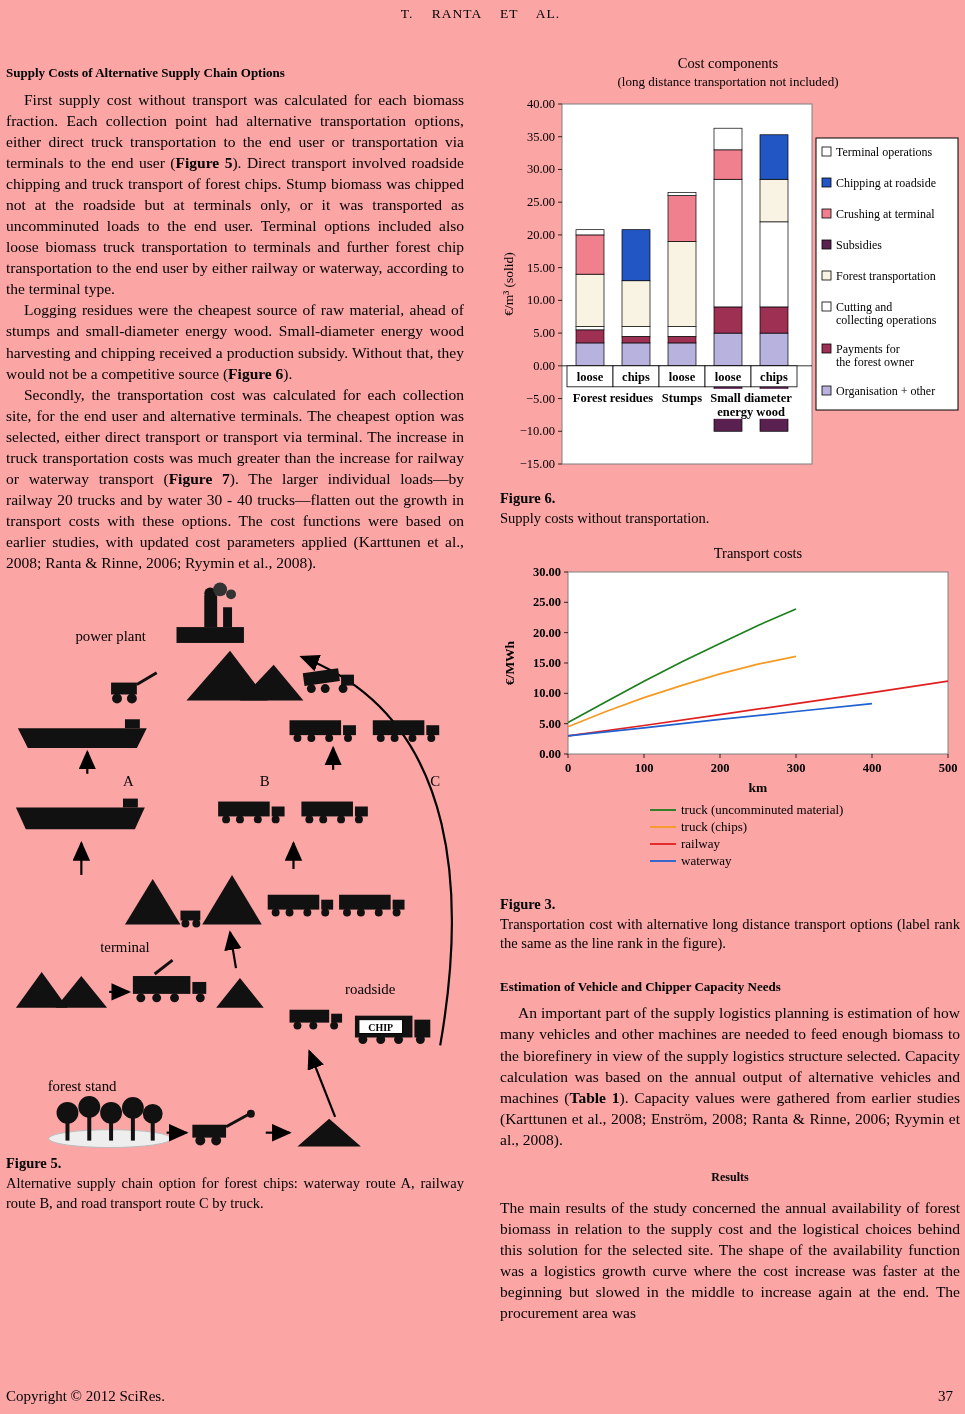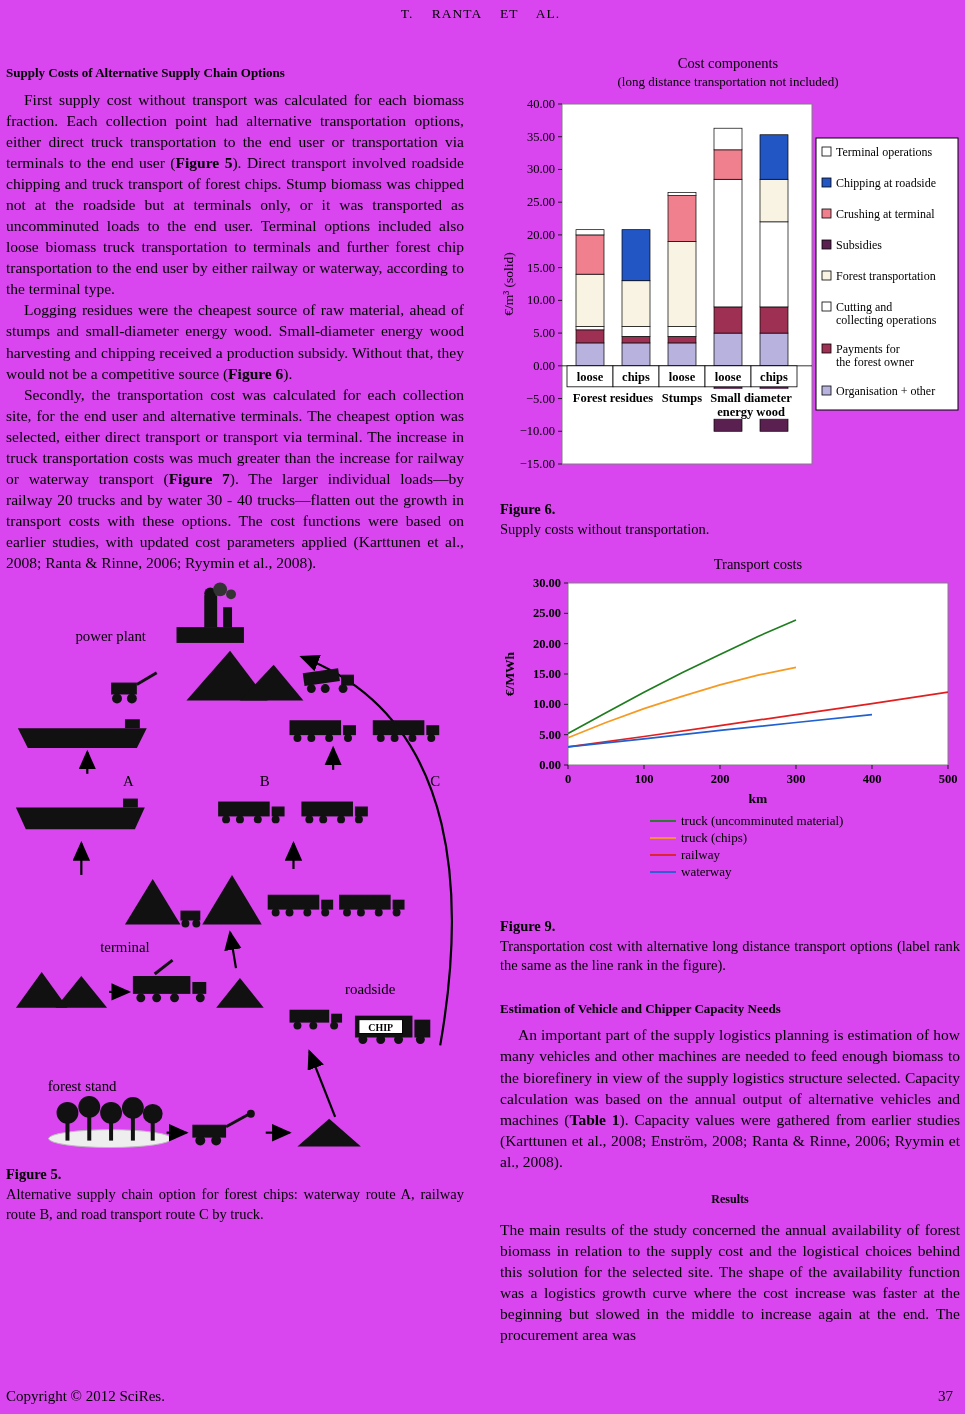--- a/index.html
+++ b/index.html
@@ -5,21 +5,21 @@
   * { box-sizing: border-box; }
   body { margin: 0; background: #ffffff; }
   .page {
     position: relative;
     width: 965px; height: 1414px;
     margin: 0 auto;
     font-family: "Liberation Serif", serif;
     color: #000;
     padding: 6px 10px 0 6px;
     overflow: hidden;
-    background: #d946ef;
+    background: #fca5a5;
   }
   .running-head {
     text-align: center;
     font-size: 13.5px;
     word-spacing: 14px;
     letter-spacing: 1px;
     margin-bottom: 30px;
   }
   .columns { display: flex; gap: 36px; }
   .col { width: 462px; }
@@ -27,21 +27,21 @@
   p.indent { text-indent: 18px; }
   h2.section {
     font-size: 13px; font-weight: bold;
     margin: 13px 0 8px 0; line-height: 1.2;
   }
   h2.results {
     text-align: center; font-size: 12px; font-weight: bold;
     margin: 20px 0 12px 0;
   }
   figure { margin: 8px 0 0 0; }
-  .caption { font-size: 14.5px; line-height: 1.35; text-align: justify; margin-top: 16px; }
+  .caption { font-size: 14.5px; line-height: 1.35; text-align: justify; margin-top: 5px; }
   .caption .figlabel { display: block; font-weight: bold; }
   .footer {
     position: absolute; bottom: 9px; left: 6px; right: 12px;
     display: flex; justify-content: space-between;
     font-size: 15px;
   }
   svg { display: block; }
   svg text { font-family: "Liberation Serif", serif; fill: #000; }
   .ctxt { font-family: "Liberation Serif", serif; }
   #fig5 .blk { fill: #111; }
@@ -396,21 +396,21 @@
             <line x1="150" y1="268" x2="176" y2="268" stroke="#1e7d1e" stroke-width="1.8"></line>
             <text x="181" y="272" font-size="13" class="ctxt">truck (uncomminuted material)</text>
             <line x1="150" y1="285" x2="176" y2="285" stroke="#f59a23" stroke-width="1.8"></line>
             <text x="181" y="289" font-size="13" class="ctxt">truck (chips)</text>
             <line x1="150" y1="302" x2="176" y2="302" stroke="#e02020" stroke-width="1.8"></line>
             <text x="181" y="306" font-size="13" class="ctxt">railway</text>
             <line x1="150" y1="319" x2="176" y2="319" stroke="#2060d0" stroke-width="1.8"></line>
             <text x="181" y="323" font-size="13" class="ctxt">waterway</text>
           </svg>
         <figcaption class="caption">
-          <span class="figlabel">Figure 9.</span>
+          <span class="figlabel">Figure 3.</span>
           <span>Transportation cost with alternative long distance transport options (label rank the same as the line rank in the figure).</span>
         </figcaption>
       </figure>
 
       <h2 class="section" style="margin-top:25px">Estimation of Vehicle and Chipper Capacity Needs</h2>
       <p class="indent"><span>An important part of the supply logistics planning is estimation of how many vehicles and other machines are needed to feed enough biomass to the biorefinery in view of the supply logistics structure selected. Capacity calculation was based on the annual output of alternative vehicles and machines (</span><b>Table 1</b><span>). Capacity values were gathered from earlier studies (Karttunen et al., 2008; Enström, 2008; Ranta &amp; Rinne, 2006; Ryymin et al., 2008).</span></p>
 
       <h2 class="results">Results</h2>
       <p>The main results of the study concerned the annual availability of forest biomass in relation to the supply cost and the logistical choices behind this solution for the selected site. The shape of the availability function was a logistics growth curve where the cost increase was faster at the beginning but slowed in the middle to increase again at the end. The procurement area was</p>
 

